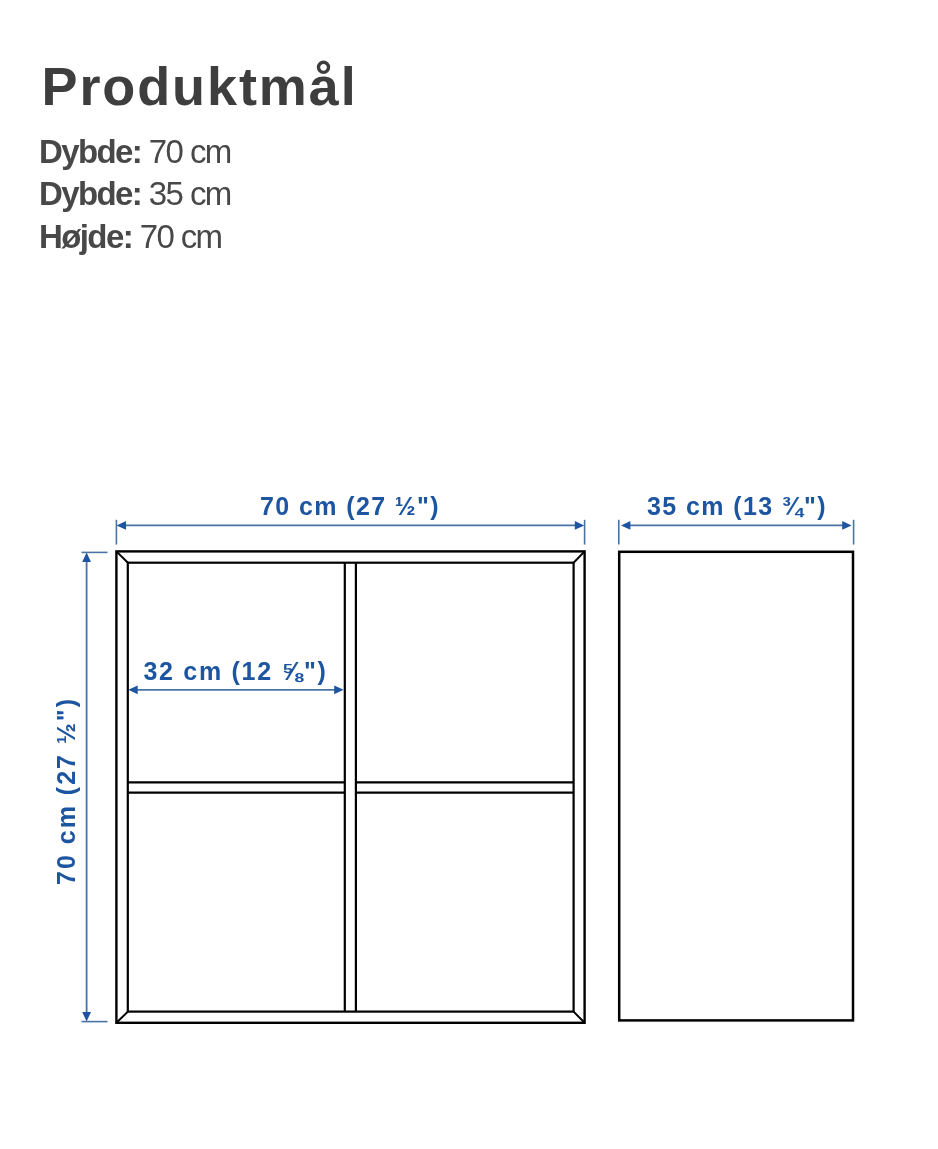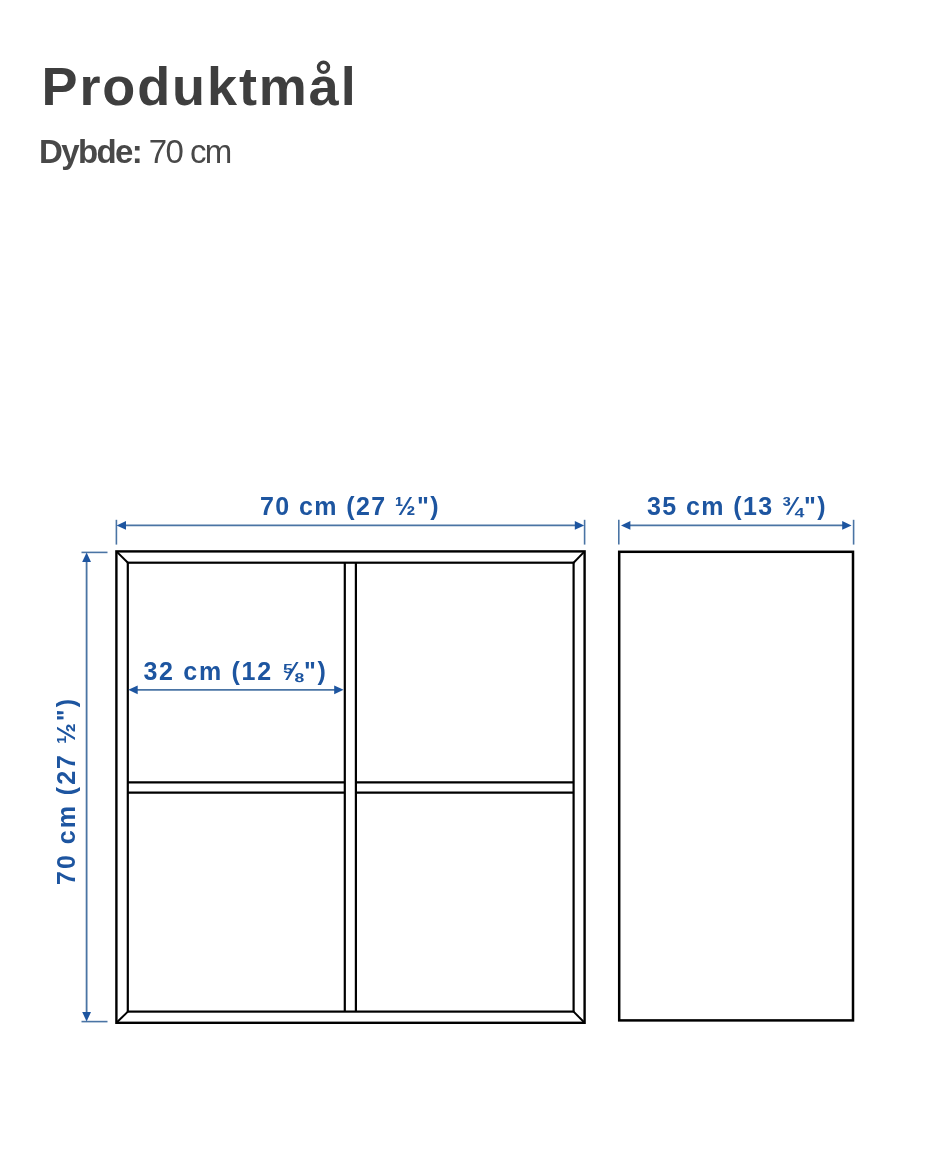--- a/index.html
+++ b/index.html
@@ -9,20 +9,22 @@
   .specs b{font-weight:bold;}
   svg text{font-family:"Liberation Sans",sans-serif;font-weight:bold;fill:#1d55a0;letter-spacing:1.4px;}
 </style>
 </head>
 <body>
 
 <div class="title">Produktmål</div>
 
 <div class="specs">
 <div><b>Dybde:</b> 70 cm</div>
+<div><b>Dybde:</b> 35 cm</div>
+<div><b>Højde:</b> 70 cm</div>
 </div>
 
 <svg width="938" height="1149" style="position:absolute;left:0;top:0" viewBox="0 0 938 1149">
 
   <rect x="116.4" y="551.4" width="468.2" height="471.4" fill="#fff" stroke="#000" stroke-width="2.4"></rect>
 
   <rect x="127.8" y="562.7" width="445.8" height="448.9" fill="none" stroke="#000" stroke-width="2.2"></rect>
 
   <g stroke="#000" stroke-width="2">
     <line x1="116.9" y1="551.9" x2="128.4" y2="563.2"></line>

